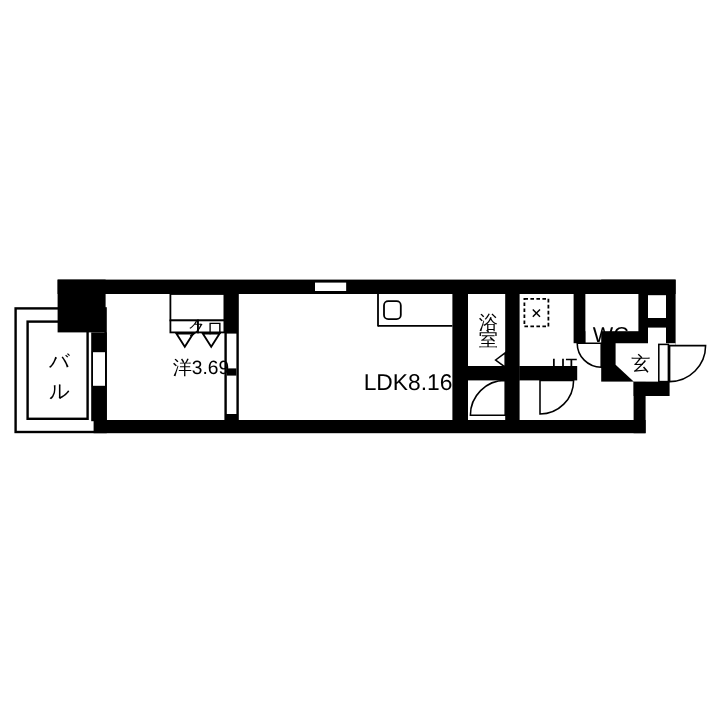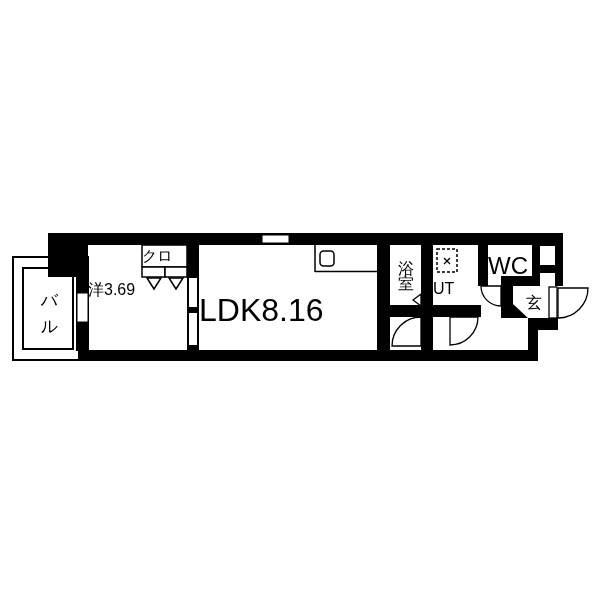--- a/index.html
+++ b/index.html
@@ -1,20 +1,20 @@
 <!DOCTYPE html>
 <html><head>
 <meta charset="utf-8">
 <style>
   html,body{margin:0;padding:0;background:#ffffff;}
   #stage{position:relative;width:600px;height:600px;background:#ffffff;overflow:hidden;
          font-family:"Liberation Sans",sans-serif;color:#000;}
   #plan-svg{position:absolute;left:0;top:0;}
   .lbl{position:absolute;color:#000;white-space:nowrap;}
-  .lbl.center{text-align:left;}
+  .lbl.center{text-align:right;margin-top:17px;}
   .vert{writing-mode:vertical-rl;text-orientation:upright;}
 </style>
 </head>
 <body>
 
 <div id="stage">
 
   <svg id="plan-svg" width="600" height="600" viewBox="0 0 600 600">
 
     <rect x="13" y="257" width="75" height="103" fill="none" stroke="#000" stroke-width="2"></rect>
@@ -65,22 +65,22 @@
     <rect x="549" y="287" width="8" height="31" fill="#fff" stroke="#000" stroke-width="1.3"></rect>
     <path d="M558,288 L588,288 A30,30 0 0 1 558,318 Z" fill="#fff" stroke="#000" stroke-width="1.3"></path>
   </svg>
 
   <div class="lbl vert" style="left:38px;top:281px;font-size:17px;letter-spacing:8px;">バル</div>
 
   <div class="lbl center" style="left:88px;top:280px;width:103px;font-size:16px;">洋3.69</div>
 
   <div class="lbl center" style="left:142px;top:247px;width:45px;font-size:15px;">クロ</div>
 
-  <div class="lbl center" style="left:199px;top:292px;width:178px;font-size:32px;">LDK8.16</div>
+  <div class="lbl center" style="left:199px;top:292px;width:178px;font-size:19px;">LDK8.16</div>
 
   <div class="lbl vert" style="left:395px;top:248px;font-size:16px;letter-spacing:13px;">浴室</div>
 
   <div class="lbl center" style="left:433px;top:280px;width:48px;font-size:16px;">UT</div>
 
-  <div class="lbl center" style="left:488px;top:252px;width:36px;font-size:24px;">WC</div>
+  <div class="lbl center" style="left:488px;top:252px;width:36px;font-size:18px;">WC</div>
 
   <div class="lbl" style="left:526px;top:293px;font-size:16px;">玄</div>
 </div>
 
 </body></html>

